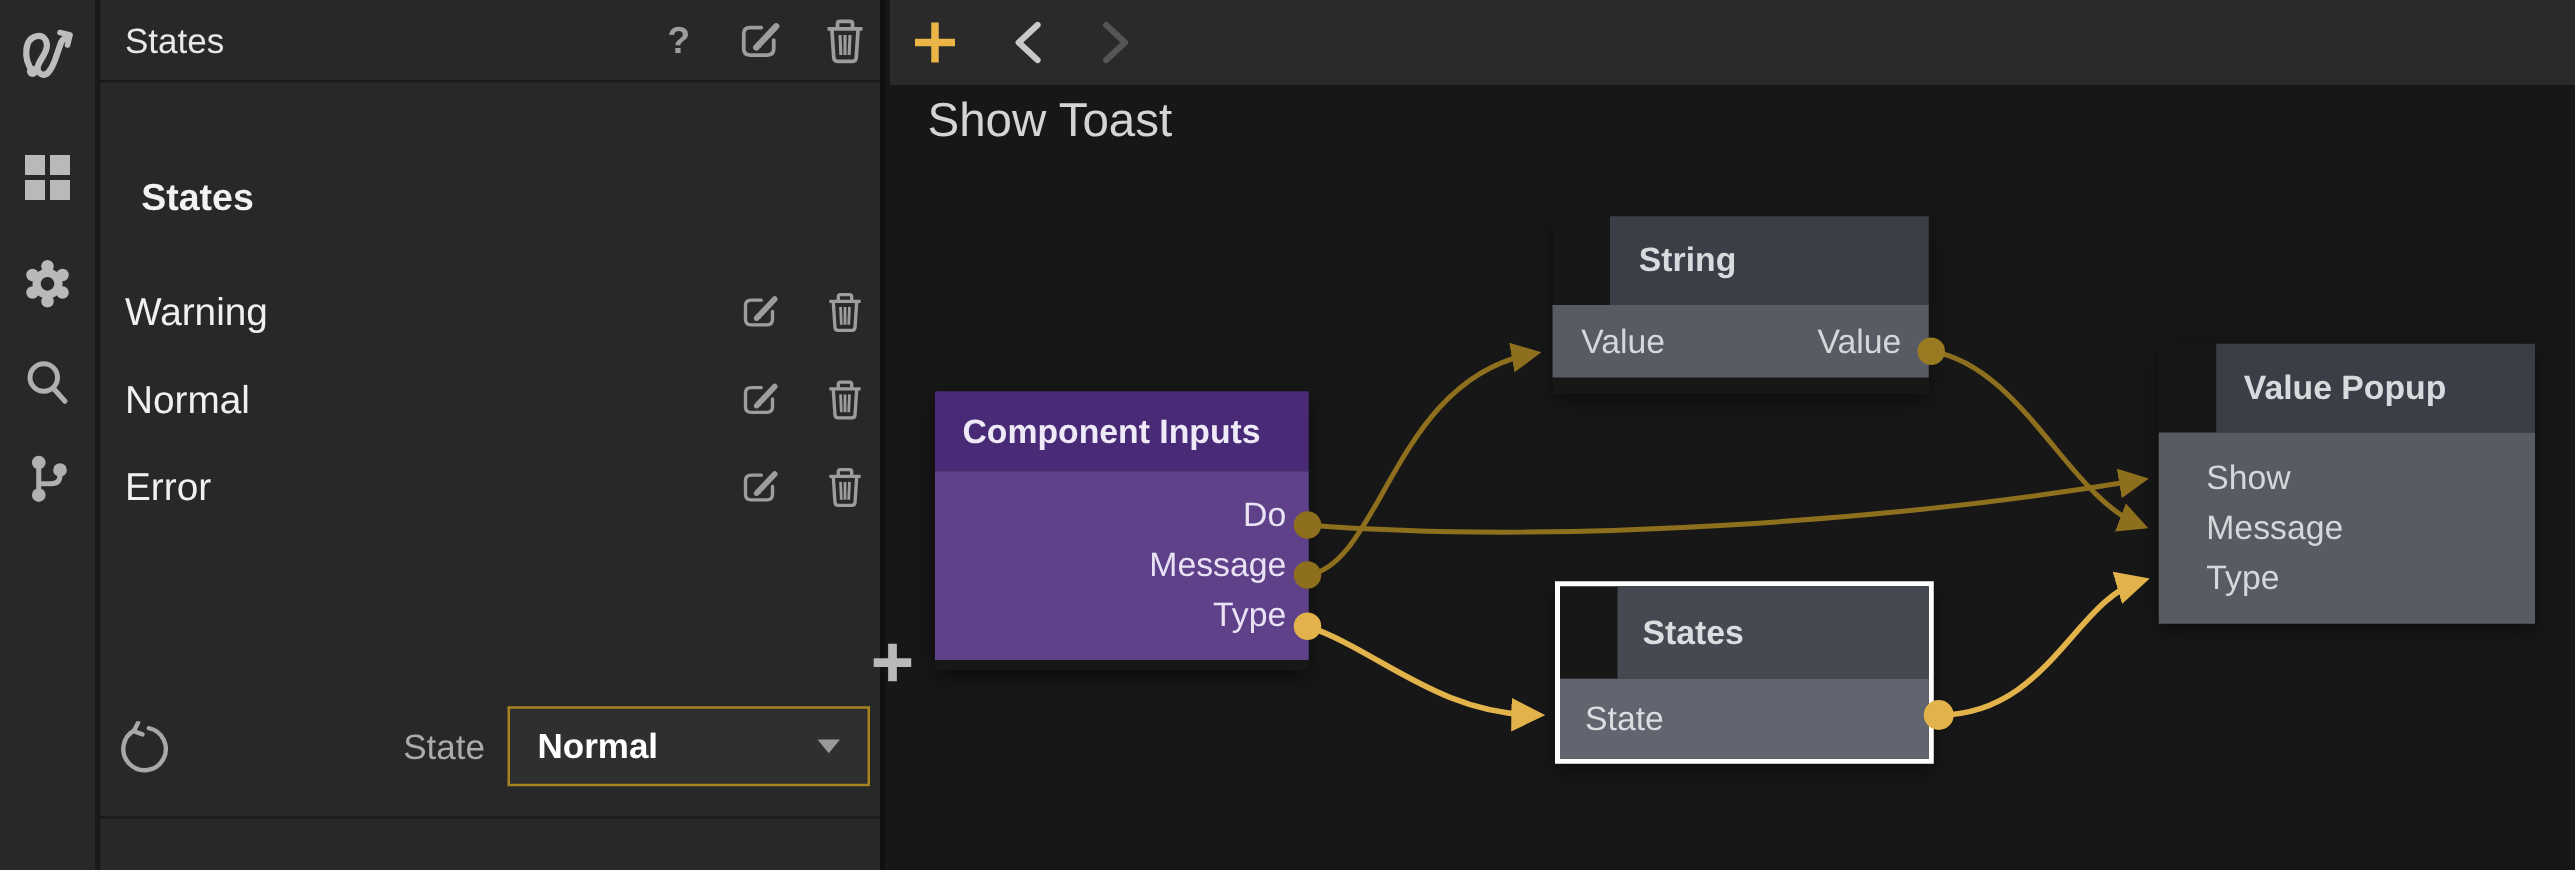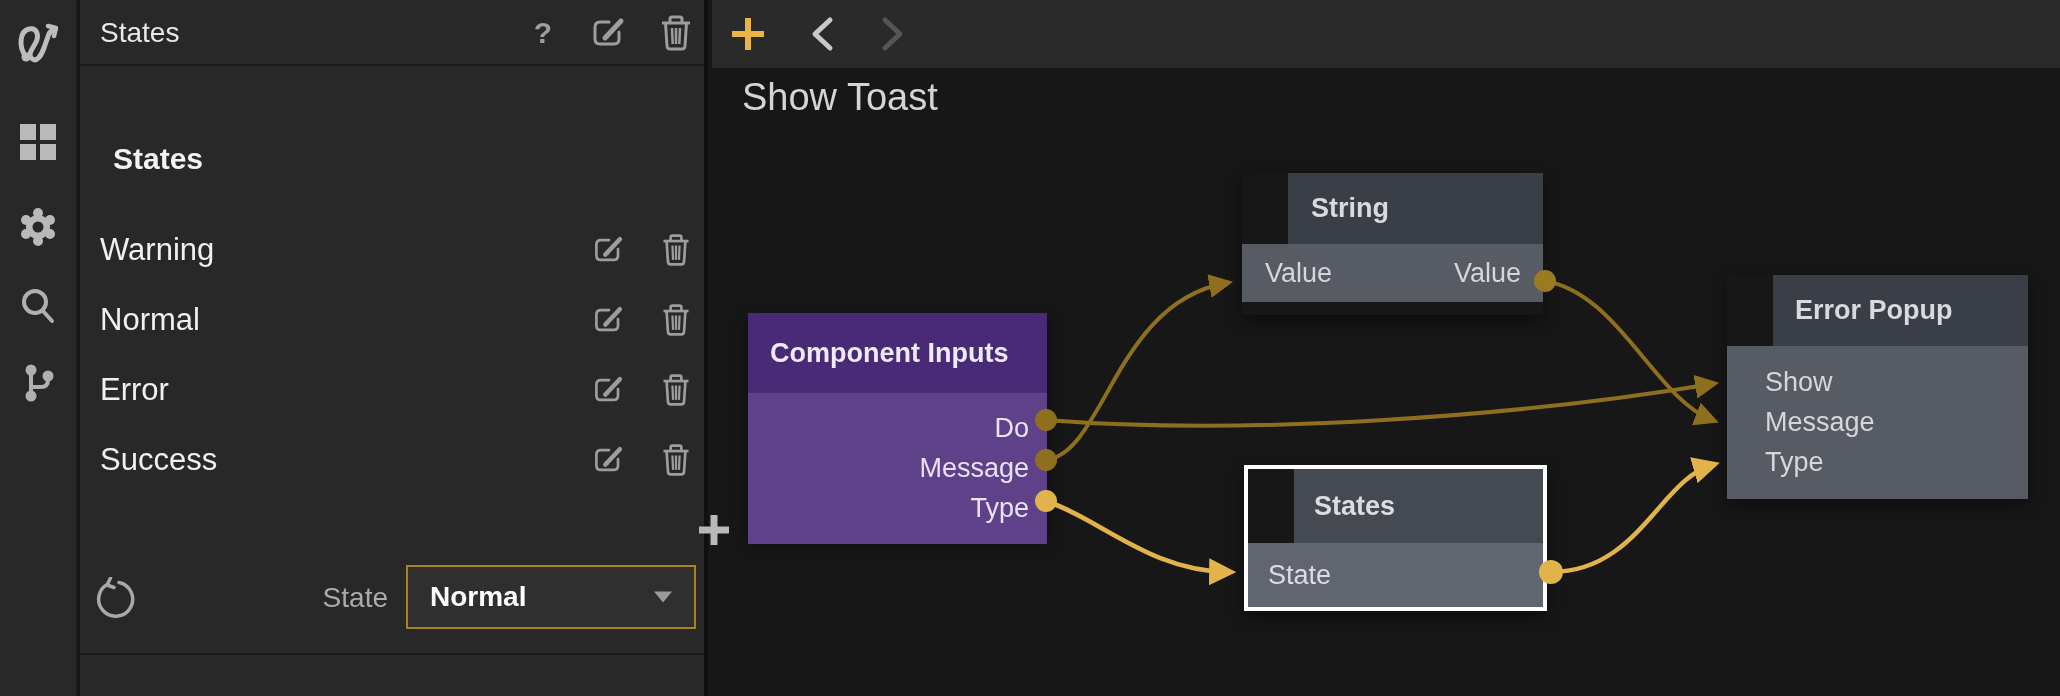--- a/index.html
+++ b/index.html
@@ -41,21 +41,21 @@
   .node-header { display:flex; align-items:center; font-weight:bold; font-size:27px; }
   .node-body { position:relative;padding-left:16px; }
   .port-row { height:40px; line-height:40px; font-size:27px; }
 
   .n-purple .node-header { background:#482a76; color:#efeaf7; }
   .n-purple .node-body   { background:#5e4189; color:#e9e2f5; }
   .n-gray .node-header   { background:#3a3e47; color:#d9dadd;margin-left:46px; }
   .n-gray .node-body     { background:#575b64; color:#d6d7da; }
 
   #node-component-inputs { left:748px; top:313px; width:299px; height:223px; }
-  #node-component-inputs .node-header { height:80px; padding-left:22px; }
+  #node-component-inputs .node-header { height:64px; padding-left:22px; }
   #node-component-inputs .node-body { height:151px; padding-top:15px; }
   #node-component-inputs .port-row { text-align:right; padding-right:18px; }
 
   #node-string { left:1242px; top:173px; width:301px; height:142px; }
   #node-string .node-header { height:71px; padding-left:23px; }
   #node-string .node-body { height:58px; display:flex; align-items:center; justify-content:space-between; padding:0 22px 0 23px; }
 
   #node-states { left:1244px; top:465px; width:303px; height:146px; border:4px solid #ffffff; }
   #node-states .node-header { height:74px; padding-left:20px; background:#454952; color:#dcdde0; }
   #node-states .node-body { height:64px; display:flex; align-items:center; padding-left:20px; background:#616570; color:#dcdde0; }
@@ -200,40 +200,20 @@
         <svg width="34" height="36" viewBox="0 0 38 40" fill="none">
             <line x1="5" y1="10" x2="33" y2="10" stroke="#9d9d9d" stroke-width="3"></line>
             <path d="M13 10 V6 Q13 4 15 4 H23 Q25 4 25 6 V10" stroke="#9d9d9d" stroke-width="3" fill="none"></path>
             <path d="M8.5 10 L10 33 Q10.2 36 13 36 H25 Q27.8 36 28 33 L29.5 10" stroke="#9d9d9d" stroke-width="3" fill="none"></path>
             <line x1="15" y1="15" x2="15.7" y2="31" stroke="#9d9d9d" stroke-width="2.5"></line>
             <line x1="19" y1="15" x2="19" y2="31" stroke="#9d9d9d" stroke-width="2.5"></line>
             <line x1="23" y1="15" x2="22.3" y2="31" stroke="#9d9d9d" stroke-width="2.5"></line>
           </svg>
       </span>
     </div>
-    <div class="state-row" style="top:432px;">
-      <span class="lbl">Success</span>
-      <span class="row-icon" style="left:529px;">
-        <svg width="36" height="36" viewBox="0 0 40 40" fill="none">
-            <path d="M30 19 V26 Q30 31 25 31 H11 Q6 31 6 26 V14 Q6 9 11 9 H20" stroke="#9d9d9d" stroke-width="3" stroke-linecap="round"></path>
-            <line x1="16" y1="25" x2="32" y2="8" stroke="#9d9d9d" stroke-width="5" stroke-linecap="round"></line>
-            <path d="M14 27 l2-6 4 4 z" fill="#9d9d9d"></path>
-          </svg>
-      </span>
-      <span class="row-icon" style="left:596px;">
-        <svg width="34" height="36" viewBox="0 0 38 40" fill="none">
-            <line x1="5" y1="10" x2="33" y2="10" stroke="#9d9d9d" stroke-width="3"></line>
-            <path d="M13 10 V6 Q13 4 15 4 H23 Q25 4 25 6 V10" stroke="#9d9d9d" stroke-width="3" fill="none"></path>
-            <path d="M8.5 10 L10 33 Q10.2 36 13 36 H25 Q27.8 36 28 33 L29.5 10" stroke="#9d9d9d" stroke-width="3" fill="none"></path>
-            <line x1="15" y1="15" x2="15.7" y2="31" stroke="#9d9d9d" stroke-width="2.5"></line>
-            <line x1="19" y1="15" x2="19" y2="31" stroke="#9d9d9d" stroke-width="2.5"></line>
-            <line x1="23" y1="15" x2="22.3" y2="31" stroke="#9d9d9d" stroke-width="2.5"></line>
-          </svg>
-      </span>
-    </div>
 
     <div class="add-btn">
       <svg width="34" height="34" viewBox="0 0 34 34">
           <line x1="17" y1="2" x2="17" y2="32" stroke="#b9b9b9" stroke-width="7"></line>
           <line x1="2" y1="17" x2="32" y2="17" stroke="#b9b9b9" stroke-width="7"></line>
         </svg>
     </div>
 
     <div class="reset-btn">
       <svg width="42" height="42" viewBox="0 0 42 42" fill="none">
@@ -290,21 +270,21 @@
   </div>
 
   <div class="node n-gray" id="node-states">
     <div class="node-header">States</div>
     <div class="node-body">
       <span class="port-row">State</span>
     </div>
   </div>
 
   <div class="node n-gray" id="node-show-popup">
-    <div class="node-header">Error Popup</div>
+    <div class="node-header">Value Popup</div>
     <div class="node-body">
       <div class="port-row">Show</div>
       <div class="port-row">Message</div>
       <div class="port-row">Type</div>
     </div>
   </div>
 
   <svg id="wires" viewBox="0 0 2060 696">
     <defs>
       <marker id="arrow-dim" viewBox="0 0 10 10" refX="7" refY="5" markerWidth="6" markerHeight="6" orient="auto">

